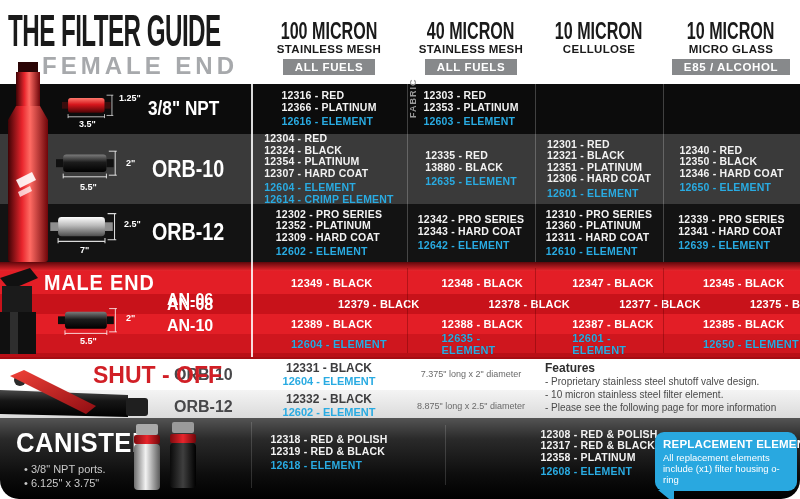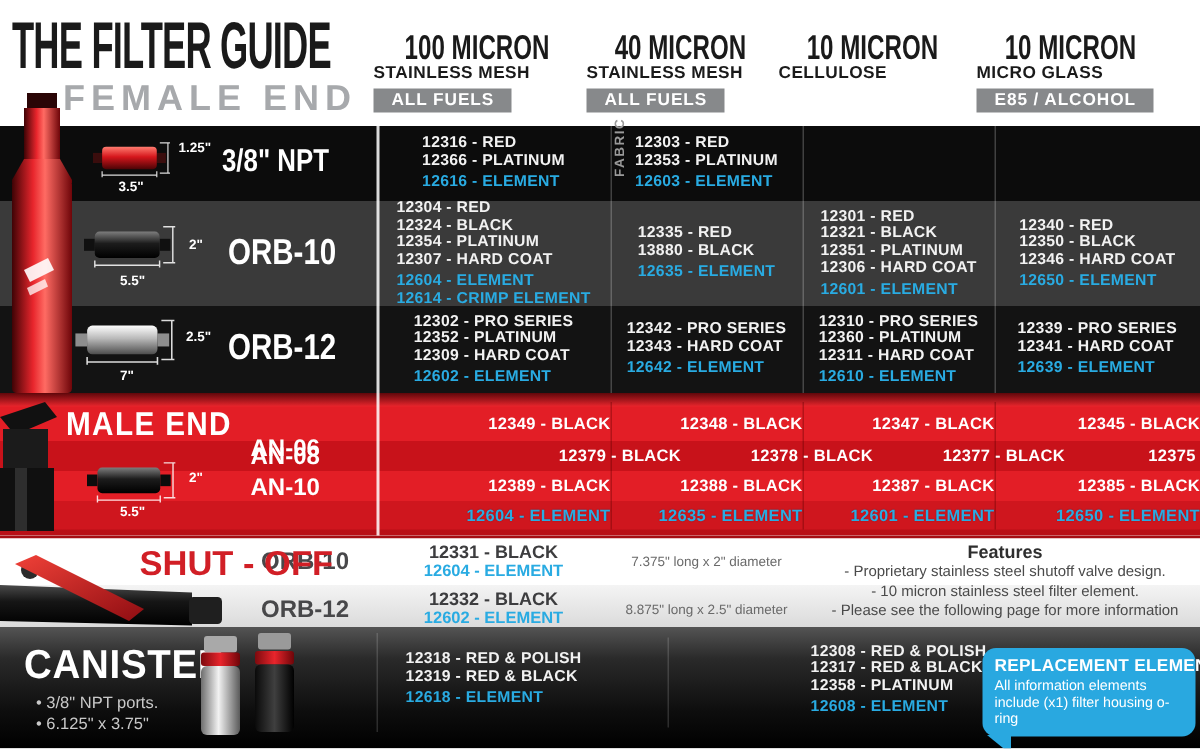--- a/index.html
+++ b/index.html
@@ -1,27 +1,27 @@
 <!DOCTYPE html>
 <html><head>
 <meta charset="utf-8">
 <style>
   html,body{margin:0;padding:0;background:#fff;}
   #stage{position:relative;width:800px;height:499px;overflow:hidden;
-         font-family:"Liberation Sans",sans-serif;background:#fff;}
+         font-family:"Liberation Sans",sans-serif;background:#fff;border-radius:19px;}
   .abs{position:absolute;}
   .cond{display:inline-block;transform-origin:left center;}
   .condc{display:inline-block;transform-origin:center center;}
 
   
   #hdr-title{left:8px;top:6px;font-size:44px;font-weight:bold;color:#1a1a1a;
              letter-spacing:-1px;white-space:nowrap;}
   #hdr-title .cond{transform:scaleX(.55);}
   #hdr-sub{left:42px;top:52px;font-size:24px;font-weight:bold;color:#a7a9ac;letter-spacing:4px;}
-  .colhead{top:20px;width:160px;text-align:left;}
+  .colhead{top:20px;width:160px;text-align:center;}
   .colhead .micron{font-size:23px;font-weight:bold;color:#1a1a1a;white-space:nowrap;line-height:23px;}
   .colhead .micron .condc{transform:scaleX(.7);}
   .colhead .media{font-size:11.5px;font-weight:bold;color:#1a1a1a;letter-spacing:.3px;margin-top:0;}
   .colhead .badge{display:inline-block;margin-top:4px;background:#87898b;color:#fff;
                   font-size:11.5px;font-weight:bold;letter-spacing:.6px;padding:2px 12px;}
 
   
   .frow{left:0;width:800px;}
   #frow0{top:84px;height:50px;background:#0c0c0c;}
   #frow1{top:134px;height:70px;background:#3a3a3a;}
@@ -50,36 +50,36 @@
   #male{left:0;top:262px;width:800px;height:95px;background:linear-gradient(180deg,#5f070b 0,#e8252c 9px,#d8161e 10px,#b80f16 100%);}
   .mstripe{left:0;width:800px;}
   #ms0{top:9px;height:23px;background:#e31e26;}
   #ms1{top:32px;height:20px;background:#c8121a;}
   #ms2{top:52px;height:20px;background:#e31e26;}
   #ms3{top:72px;height:19px;background:#cf161e;}
   #male-title{left:44px;top:8px;font-size:22px;font-weight:bold;color:#fff;letter-spacing:1px;white-space:nowrap;}
   #male-title .cond{transform:scaleX(.9);}
   .anlabel{left:167px;font-size:16px;font-weight:bold;color:#fff;}
   .mrow{position:absolute;left:251px;width:549px;display:flex;align-items:center;}
-  .mrow div{text-align:right;font-size:11px;font-weight:bold;color:#fff;letter-spacing:.2px;}
+  .mrow div{text-align:left;font-size:11px;font-weight:bold;color:#fff;letter-spacing:.2px;padding-left:40px;}
   .mrow div:nth-child(1){width:156px;}.mrow div:nth-child(2){width:128px;}
   .mrow div:nth-child(3){width:128px;}.mrow div:nth-child(4){width:137px;}
   .mrow.el div{color:#bfe9fb;color:#29abe2;text-shadow:0 0 1px rgba(0,0,0,.3);}
 
   
   #shutoff{left:0;top:357px;width:800px;height:61px;background:#fff;border-top:2px solid #a50d13;box-sizing:border-box;}
   #so-row1{left:0;top:0;width:800px;height:31px;background:#fff;}
   #so-row2{left:0;top:31px;width:800px;height:30px;background:linear-gradient(180deg,#f4f4f4 0,#d9d9d9 100%);}
   #so-title{left:93px;top:3px;font-size:23px;font-weight:bold;color:#d11f26;white-space:nowrap;}
   .so-label{left:174px;font-size:16px;font-weight:bold;color:#48484a;}
   .so-part{font-size:12px;font-weight:bold;color:#3d3d3f;line-height:13px;white-space:nowrap;}
   .so-el{font-size:11px;font-weight:bold;color:#29abe2;line-height:12px;white-space:nowrap;}
   .so-block{left:251px;width:156px;text-align:center;}
   .so-dims{left:407px;width:128px;text-align:center;font-size:9px;color:#6a6a6a;}
-  #features{left:545px;top:2px;width:250px;text-align:center;}
+  #features{left:545px;top:2px;width:250px;}
   #features .ftitle{font-size:12px;font-weight:bold;color:#2e2e2e;line-height:14px;}
   #features .fitems div{font-size:10px;color:#4a4a4a;line-height:13px;white-space:nowrap;}
 
   
   #canister{left:0;top:418px;width:800px;height:81px;
             background:linear-gradient(180deg,#545454 0,#2a2a2a 26%,#0d0d0d 70%,#000 100%);}
   #can-title{left:16px;top:10px;font-size:27px;font-weight:bold;color:#fff;letter-spacing:.5px;white-space:nowrap;}
   #can-title .cond{transform:scaleX(.95);}
   #can-bullets{left:24px;top:44px;}
   #can-bullets div{font-size:11px;color:#c9c9c9;line-height:14px;white-space:nowrap;}
@@ -477,21 +477,21 @@
             <div>12317 - RED &amp; BLACK</div>
             <div>12358 - PLATINUM</div>
           </div>
         <div class="elements">
             <div>12608 - ELEMENT</div>
           </div>
       </div>
     </div>
     <div class="abs" id="callout">
       <div class="ctitle">REPLACEMENT ELEMENTS</div>
-      <div class="cbody">All information elements include (x1) filter housing o-ring</div>
+      <div class="cbody">All replacement elements include (x1) filter housing o-ring</div>
     </div>
     <div class="abs" id="callout-tail"></div>
   </div>
 
   <div class="abs vsep" style="left:251px;top:84px;height:273px;"></div>
   <div class="abs vsep faint" style="left:407px;top:84px;height:178px;"></div>
   <div class="abs vsep faint" style="left:535px;top:84px;height:178px;"></div>
   <div class="abs vsep faint" style="left:663px;top:84px;height:178px;"></div>
   <div class="abs vsep redsep" style="left:407px;top:268px;height:85px;"></div>
   <div class="abs vsep redsep" style="left:535px;top:268px;height:85px;"></div>

